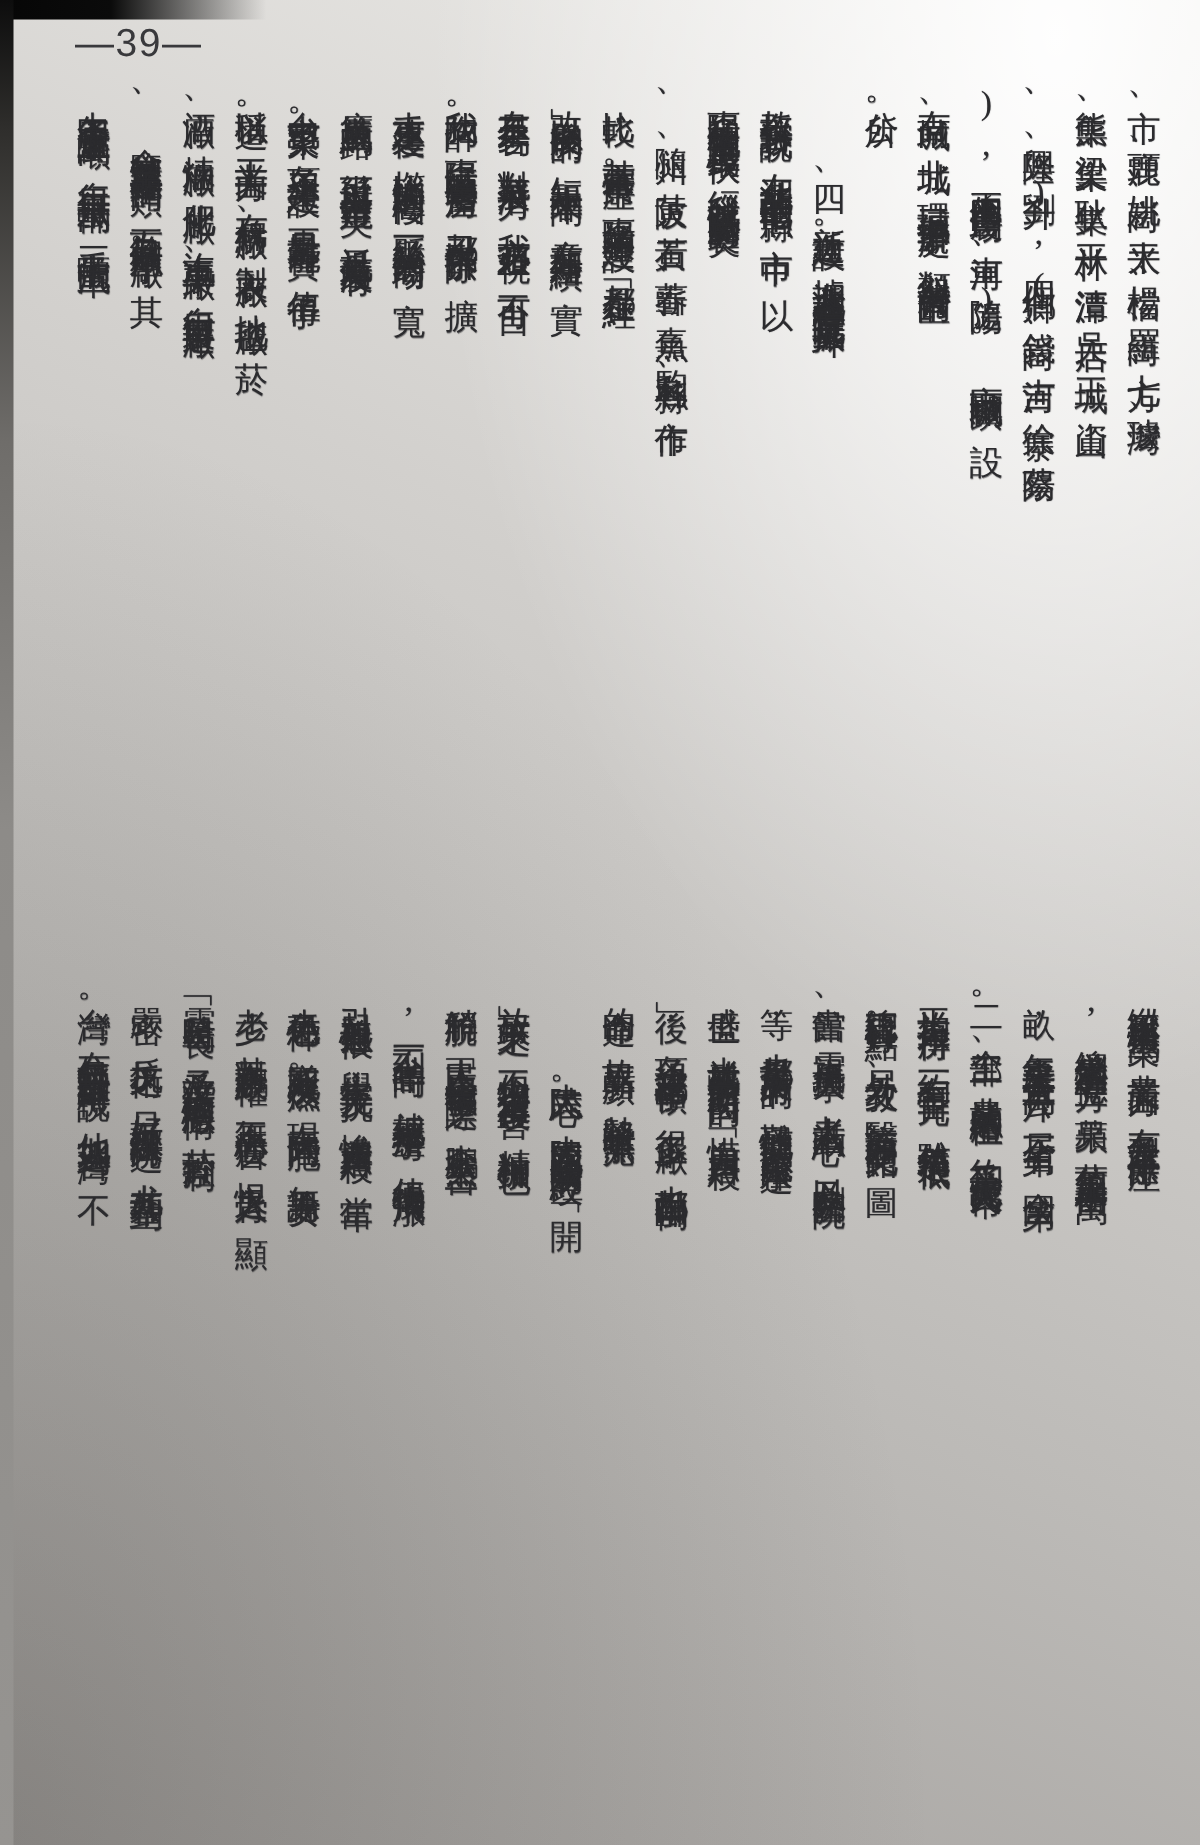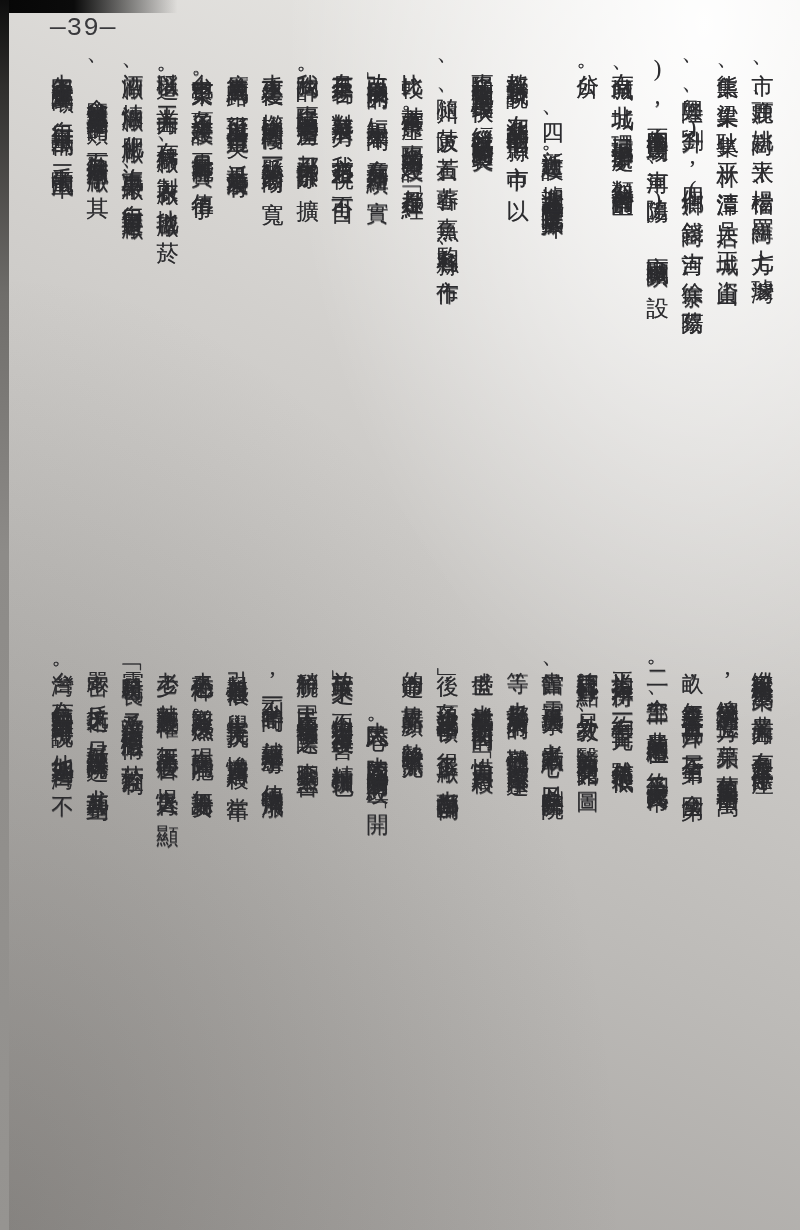--- a/index.html
+++ b/index.html
@@ -24,21 +24,21 @@
     position:absolute;left:0;top:0;width:185px;height:13px;
     background:linear-gradient(to right,#060606 0%,#0b0b0b 40%,rgba(10,10,10,0) 96%);
   }
   .edge-left{
     position:absolute;left:0;top:0;width:9px;height:1230px;
     background:linear-gradient(to bottom,#0d0d0d 0%,#2f2e2c 7%,#6f6d6a 24%,#8d8b88 45%,#969491 100%);
   }
   .page-number{
     position:absolute;left:50px;top:13px;
     font-size:26px;letter-spacing:1px;color:#39393c;
-    font-family:Liberation Mono, monospace;
+    font-family:Liberation Sans, sans-serif;
   }
   .vblock{
     position:absolute;left:45px;width:735px;height:574px;
     writing-mode:vertical-rl;text-orientation:upright;
     font-size:22.4px;letter-spacing:2.4px;
     color:var(--ink);
     text-shadow:0.3px 0.3px 0.6px rgba(25,25,30,0.55);
   }
   .vblock.upper{top:56px;}
   .vblock.lower{top:654px;}

